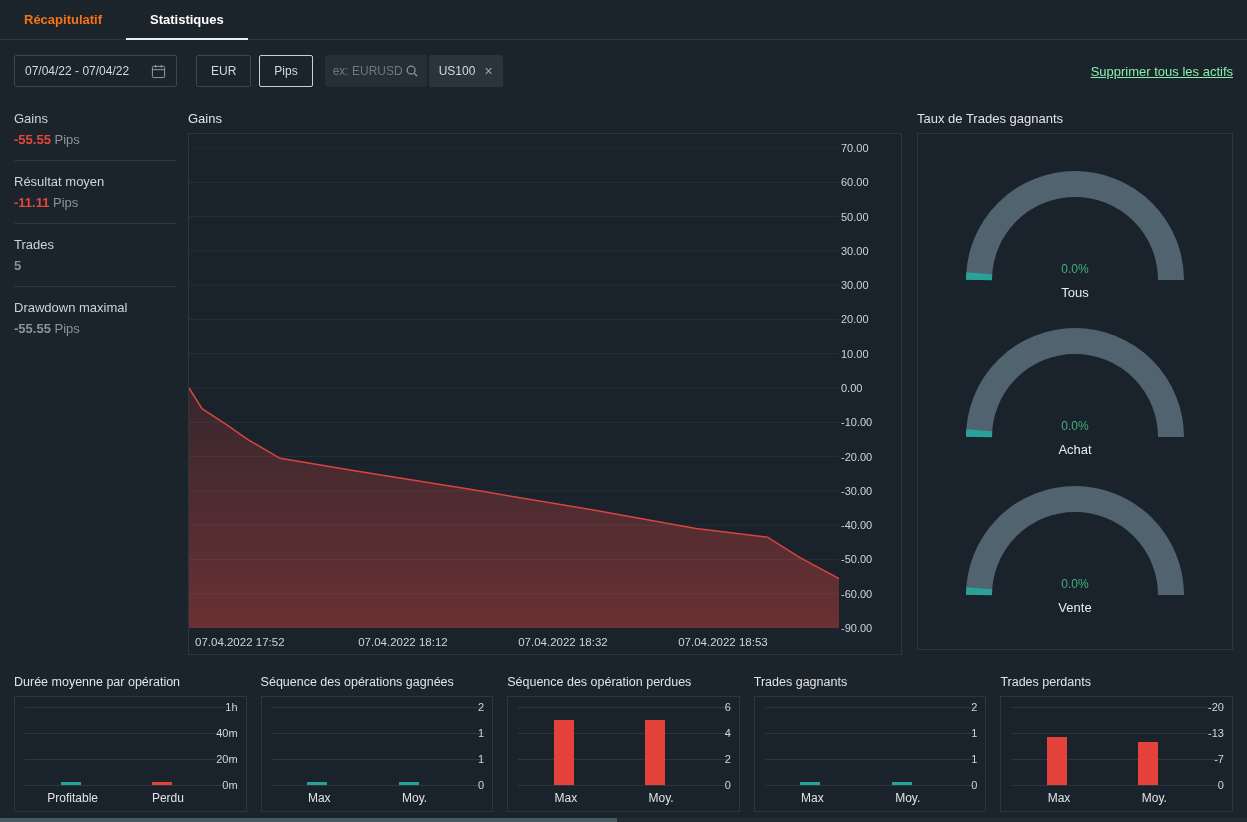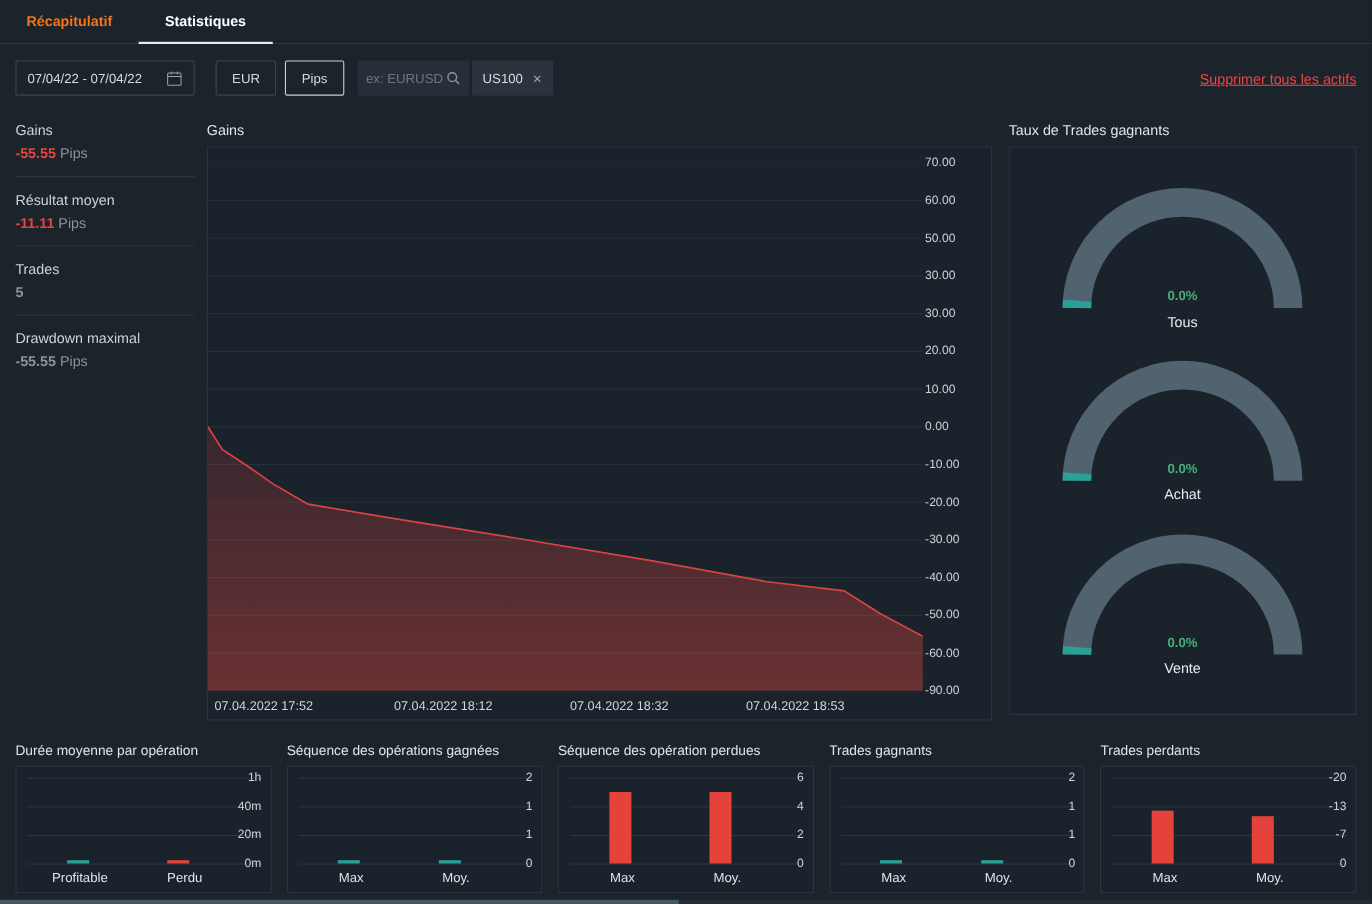--- a/index.html
+++ b/index.html
@@ -14,21 +14,21 @@
   
   .filters{display:flex;align-items:center;margin:15px 14px 0;height:32px}
   .date-range{width:163px;height:32px;border:1px solid #3c464e;border-radius:2px;display:flex;align-items:center;justify-content:space-between;padding:0 10px;font-size:12px;color:#d4d9dd;margin-right:19px;cursor:pointer}
   .btn{height:32px;padding:0 14px;border:1px solid #3c464e;border-radius:2px;background:transparent;color:#d4d9dd;font-size:12px;font-family:inherit;cursor:pointer;margin-right:8px}
   .btn.selected{border-color:#c9cfd5}
   .search{width:102px;height:32px;background:#262f37;border-radius:2px;display:flex;align-items:center;padding:0 8px;margin-left:4px}
   .search input{background:transparent;border:none;outline:none;width:72px;color:#0ea5e9;font-size:12px;font-family:inherit}
   .search input::placeholder{color:#6f7880}
   .chip{height:32px;background:#2b343c;border-radius:2px;display:flex;align-items:center;gap:9px;padding:0 10px;margin-left:2px;font-size:12px;color:#d4d9dd;cursor:pointer}
   .chip-x{color:#9aa3ab;font-size:14px;cursor:pointer}
-  .remove-link{margin-left:auto;color:#ef4444;text-decoration:underline;font-size:13px;cursor:pointer}
+  .remove-link{margin-left:auto;color:#86efac;text-decoration:underline;font-size:13px;cursor:pointer}
 
   
   .main{display:flex;padding:24px 14px 0;align-items:flex-start}
   .section-title{font-size:13px;color:#e0e4e7;height:16px;margin-bottom:6px;white-space:nowrap}
 
   
   .summary{width:163px;margin-right:11px;flex:none}
   .sum-label{font-size:13px;color:#ced3d7;line-height:16px}
   .sum-line{margin-top:5px;font-size:13px}
   .sum-value{font-weight:600}
@@ -42,21 +42,21 @@
   .yticks{position:absolute;top:8px;right:10px;width:50px;height:492px;display:flex;flex-direction:column;justify-content:space-between;}
   .yticks span{font-size:11px;line-height:12px;color:#ced4d9}
   .xlabels{position:absolute;left:6px;right:66px;top:502px;height:20px}
   .xlabels span{position:absolute;font-size:11.5px;color:#cfd5da;white-space:nowrap}
 
   
   .gauge-col{width:316px;flex:none}
   .gauge-box{height:517px;border:1px solid #2c363f;background:#1a222b;display:flex;flex-direction:column;align-items:center;justify-content:space-evenly;padding:8px 0}
   .gauge{position:relative;width:222px;text-align:center}
   .gauge svg{display:block}
-  .gauge-value{position:absolute;left:0;right:0;bottom:24px;font-size:12px;font-weight:700;color:#45b077}
+  .gauge-value{position:absolute;left:0;right:0;bottom:24px;font-size:12px;font-weight:400;color:#45b077}
   .gauge-label{margin-top:3px;font-size:13px;color:#e8ebee}
 
   
   .bottom{display:flex;gap:14px;margin:20px 14px 0}
   .mini{flex:1;min-width:0}
   .mini-title{font-size:12.5px;color:#e0e4e7;margin-bottom:7px;white-space:nowrap;overflow:hidden}
   .mini-box{height:116px;border:1px solid #2c363f;background:#1a222b;padding:10px 8px 0 10px;position:relative}
   .mini-plot{position:relative;height:78px}
   .mgrid{position:absolute;left:0;right:0;height:1px;background:#2c363f}
   .mtick{position:absolute;right:0;font-size:11px;line-height:12px;color:#cfd5da}

